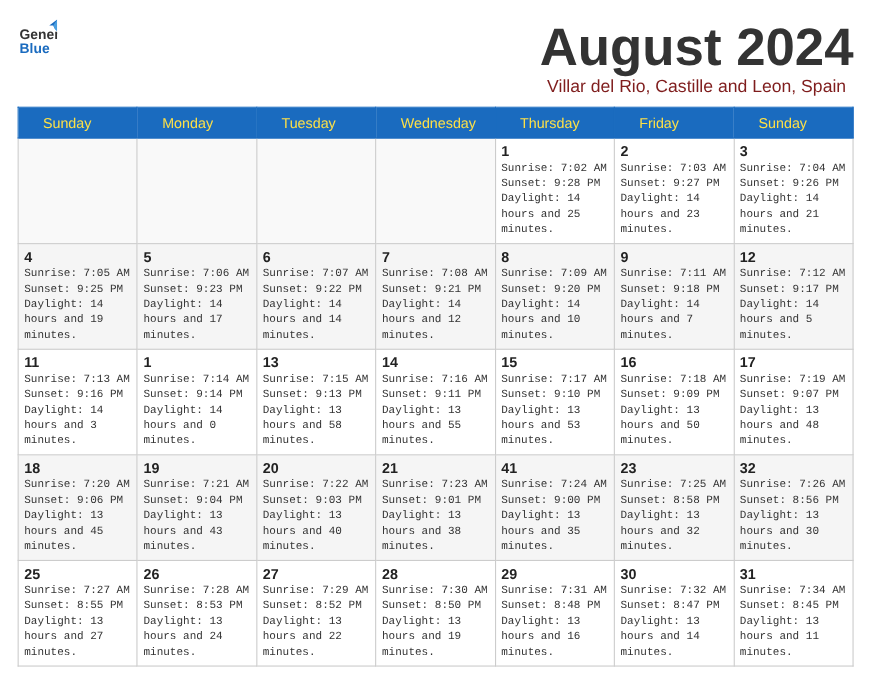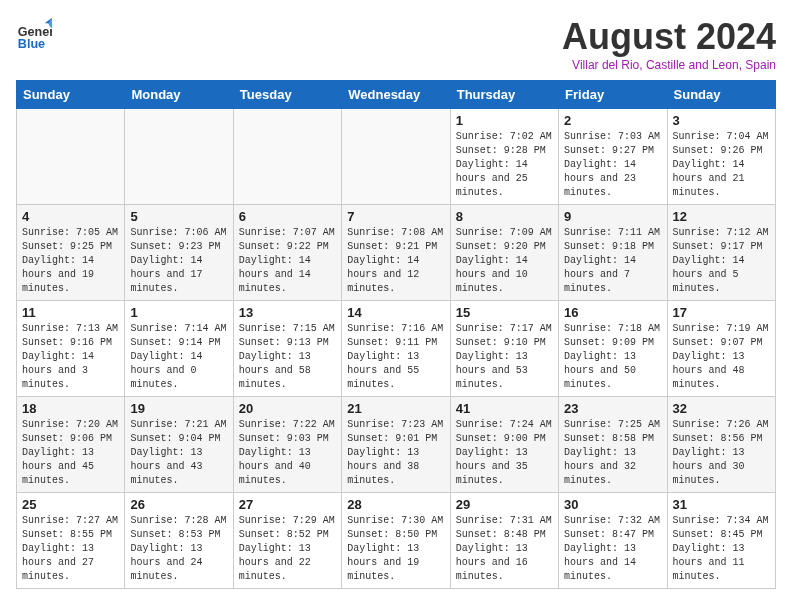--- a/index.html
+++ b/index.html
@@ -13,40 +13,41 @@
     .header {
       display: flex;
       justify-content: space-between;
       align-items: flex-start;
       margin-bottom: 8px;
     }
     .title-block {
       text-align: right;
     }
     .month-title {
-      font-size: 36px;
+      font-size: 48px;
       font-weight: bold;
       color: #333;
     }
     .location-title {
-      font-size: 12px;
-      color: #a21caf;
+      font-size: 16px;
+      color: #7f1d1d;
+      text-align: center;
     }
     table {
       width: 100%;
       border-collapse: collapse;
       table-layout: fixed;
     }
     thead th {
       background: #1a6bbf;
-      color: #ffffff;
+      color: #fde047;
       text-align: left;
-      padding: 6px 6px;
+      padding: 6px 22px;
       font-size: 13px;
-      font-weight: bold;
+      font-weight: normal;
       border: 1px solid #1a6bbf;
     }
     tbody td {
       border: 1px solid #ccc;
       vertical-align: top;
       padding: 4px 5px;
       font-size: 10.5px;
       color: #333;
       height: 88px;
       background: #fff;

